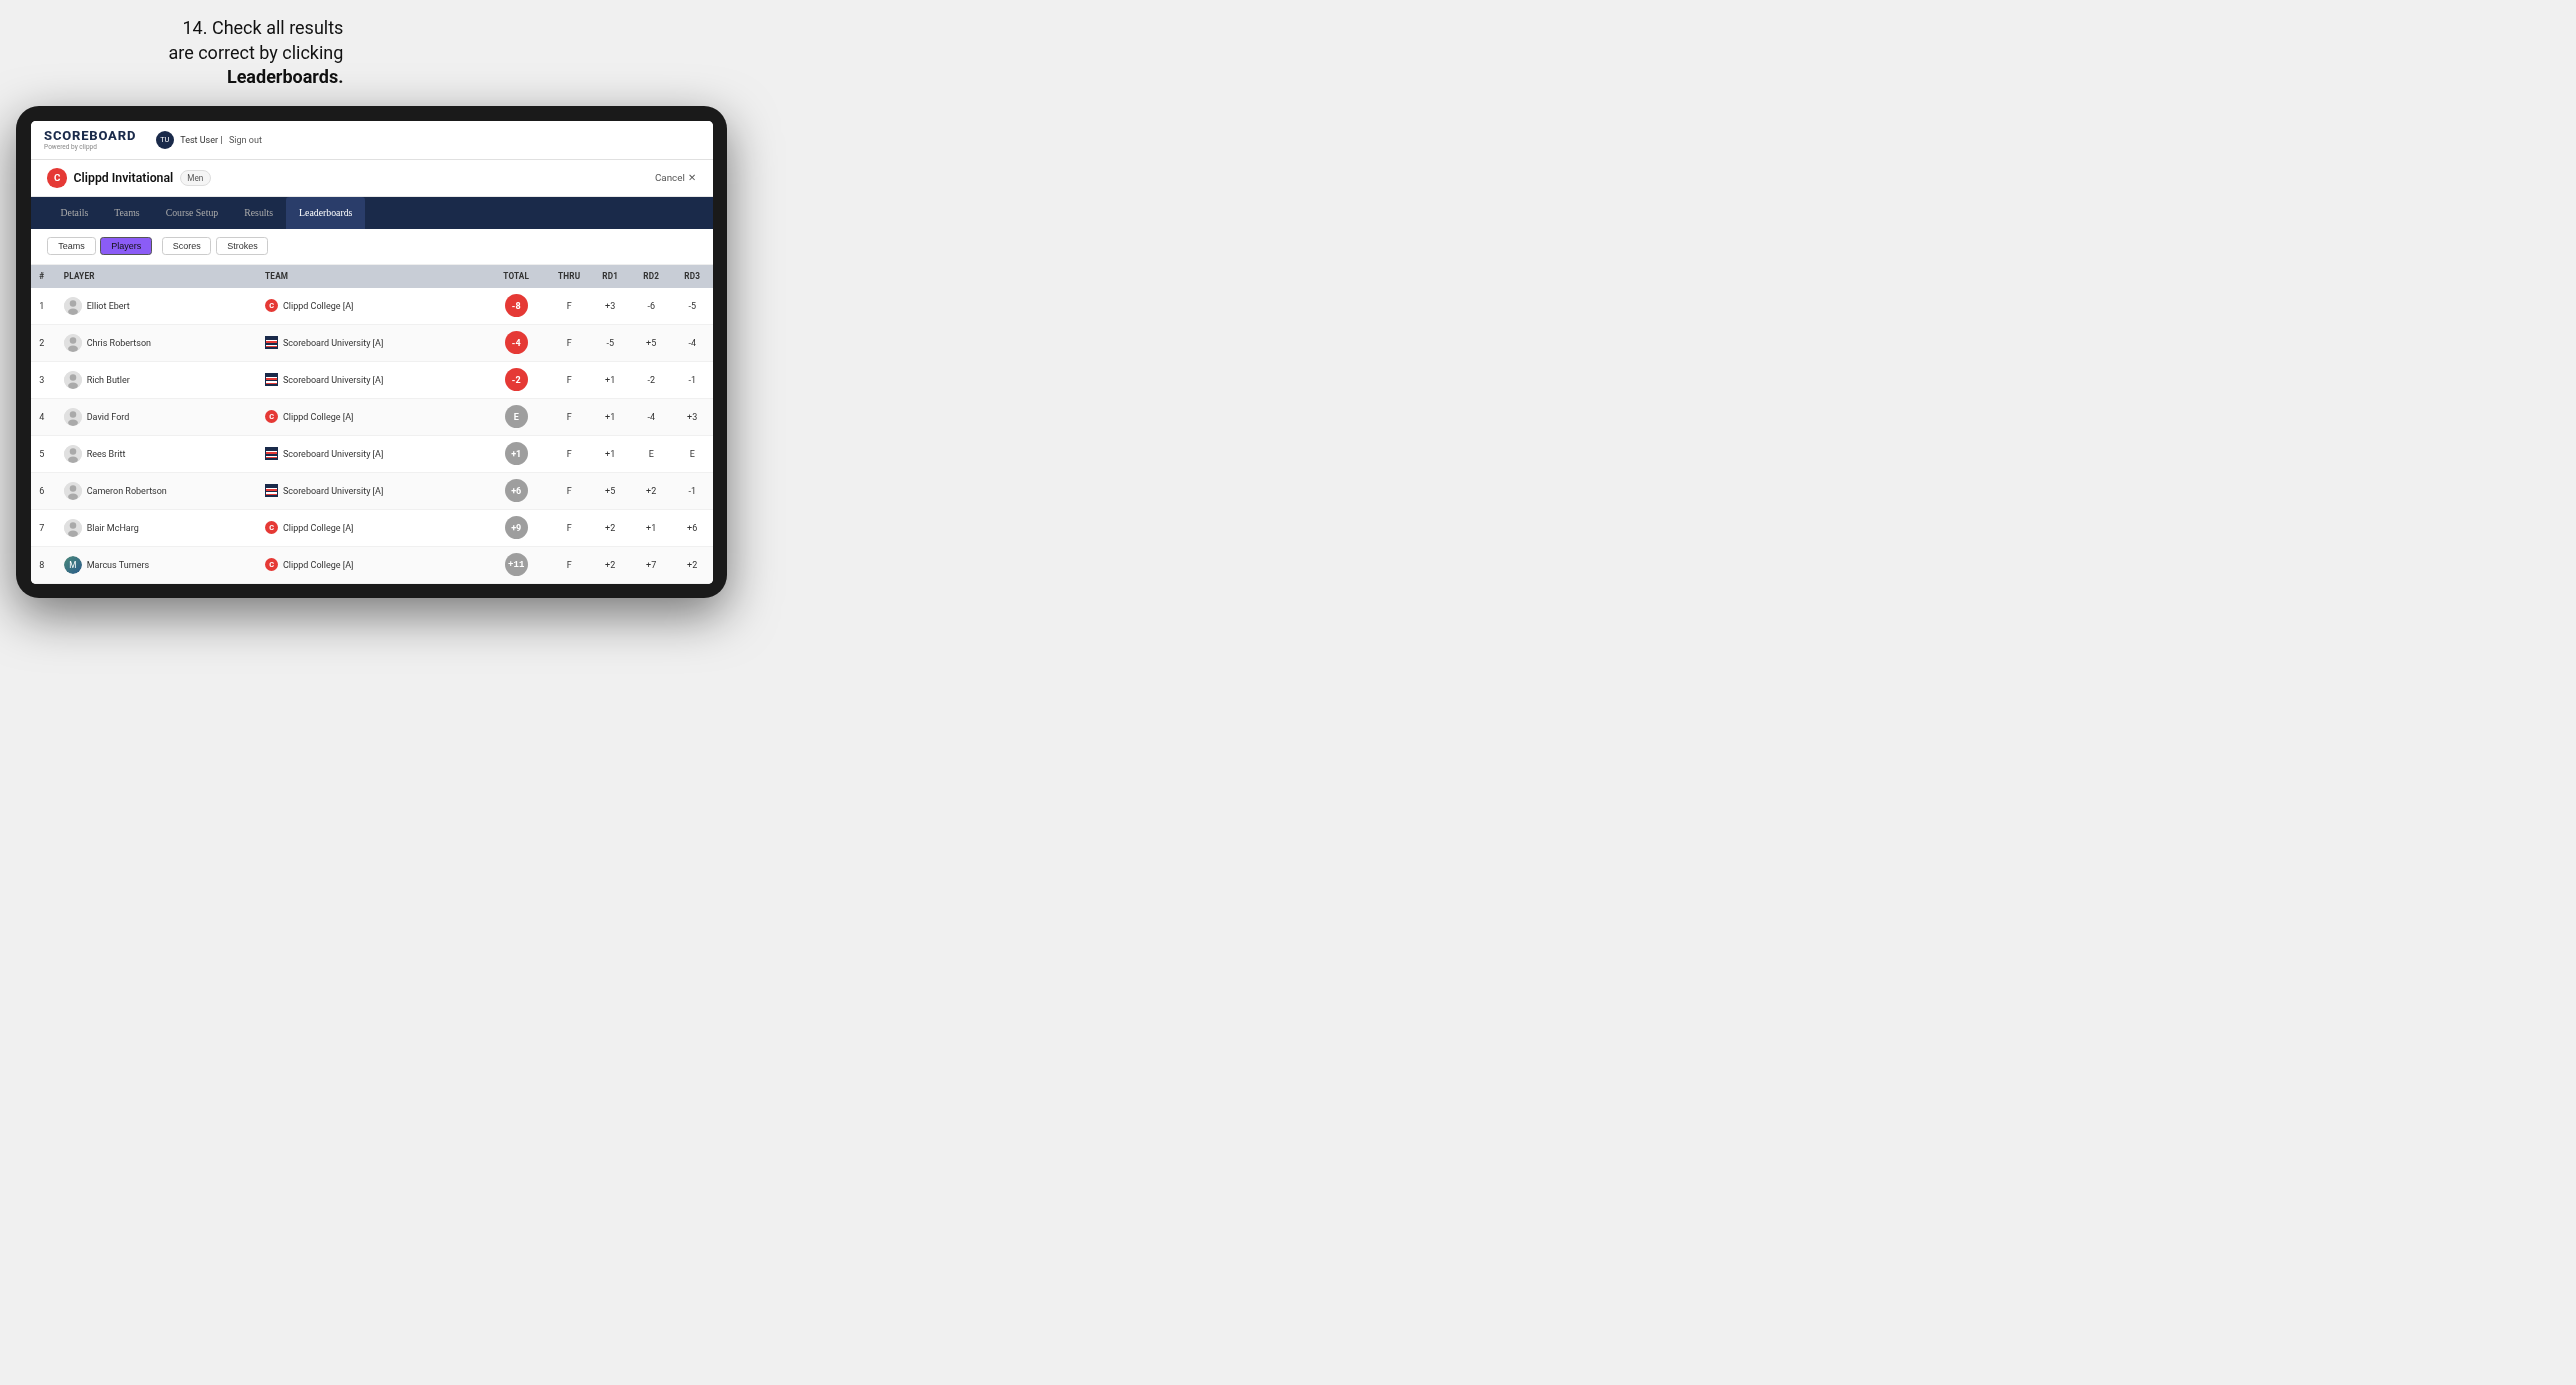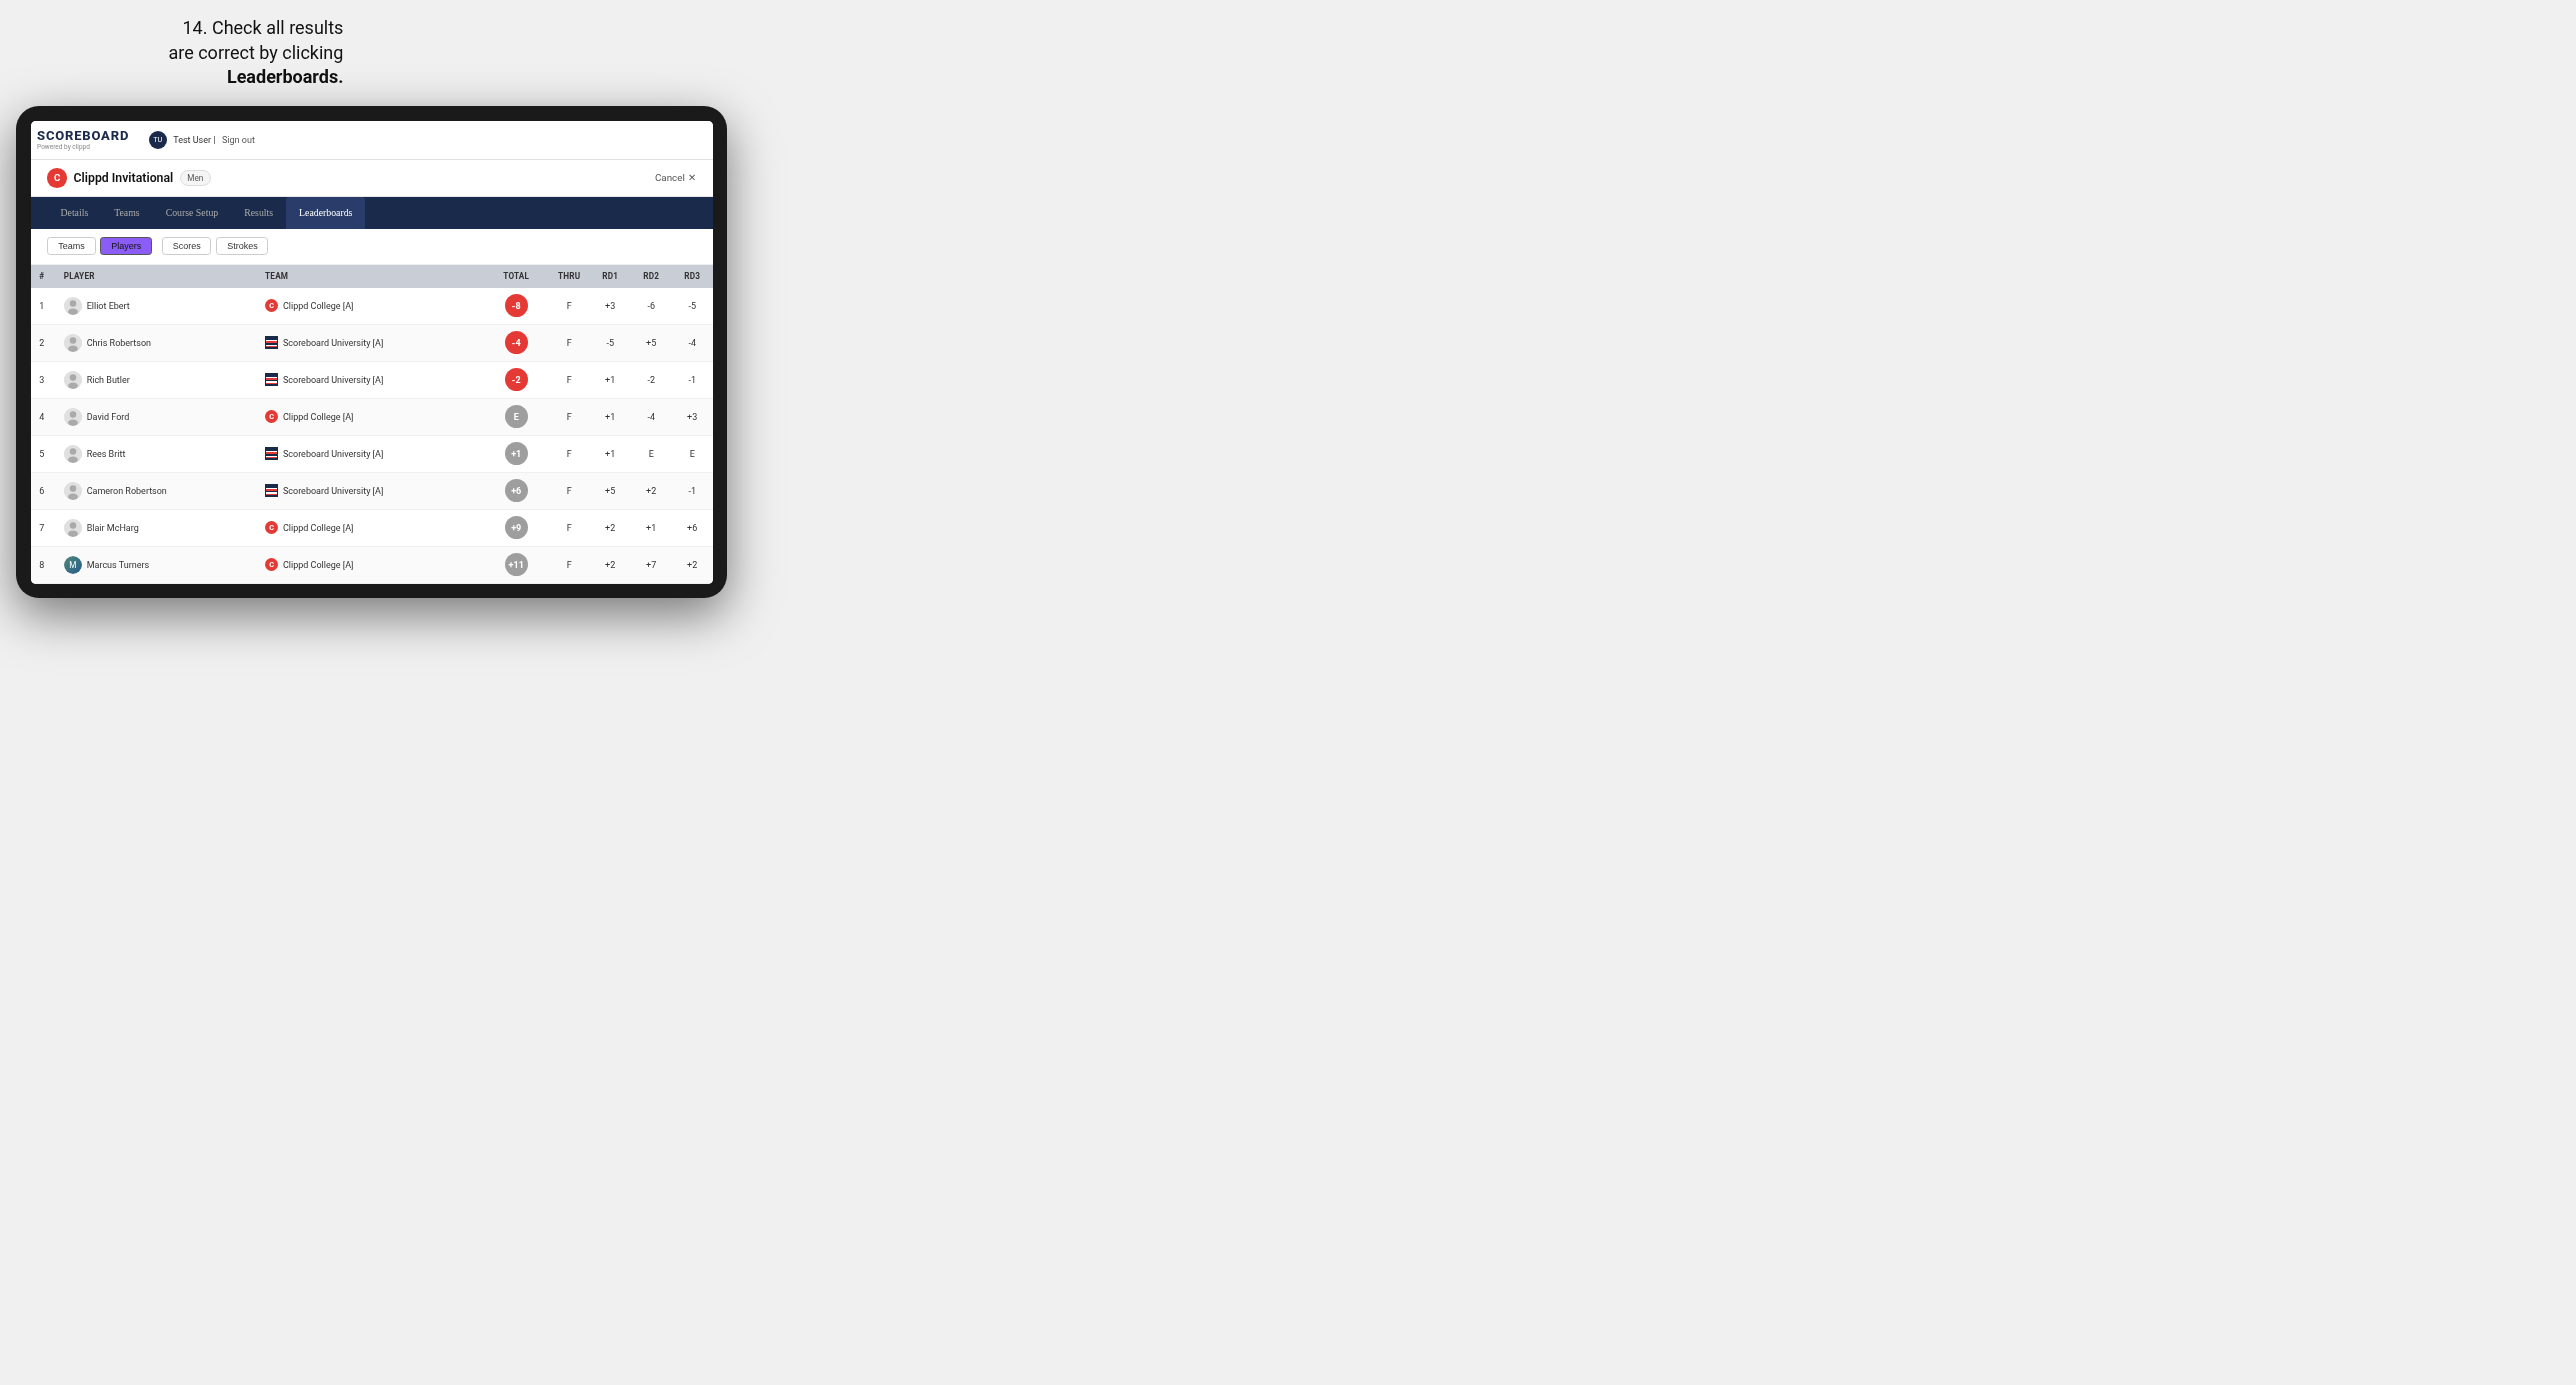--- a/index.html
+++ b/index.html
@@ -26,21 +26,21 @@
       border-radius: 4.9px;
       overflow: hidden;
     }
 
     
     .app-header {
       background: #fff;
       border-bottom: 0.8px solid #e0e0e0;
       display: flex;
       align-items: center;
-      padding: 0 6px;
+      padding: 0 13px;
       height: 39px;
     }
 
     .logo-area {
       display: flex;
       flex-direction: column;
       margin-right: 19.6px;
     }
 
     .logo-text {
@@ -630,21 +630,21 @@
                     </div>
         <span>Marcus Turners</span>
       </div>
     </td>
     <td>
       <div class="team-cell">
         <div class="team-logo-c">C</div>
         <span>Clippd College [A]</span>
       </div>
     </td>
-    <td style="text-align:center;">
+    <td style="text-align:center;font-family:Liberation Mono, monospace;">
       <span class="score-badge score-gray">+11</span>
     </td>
     <td style="text-align:center;">F</td>
     <td style="text-align:center;">+2</td>
     <td style="text-align:center;">+7</td>
     <td style="text-align:center;">+2</td>
   </tr>
             </tbody>
         </table>
 

